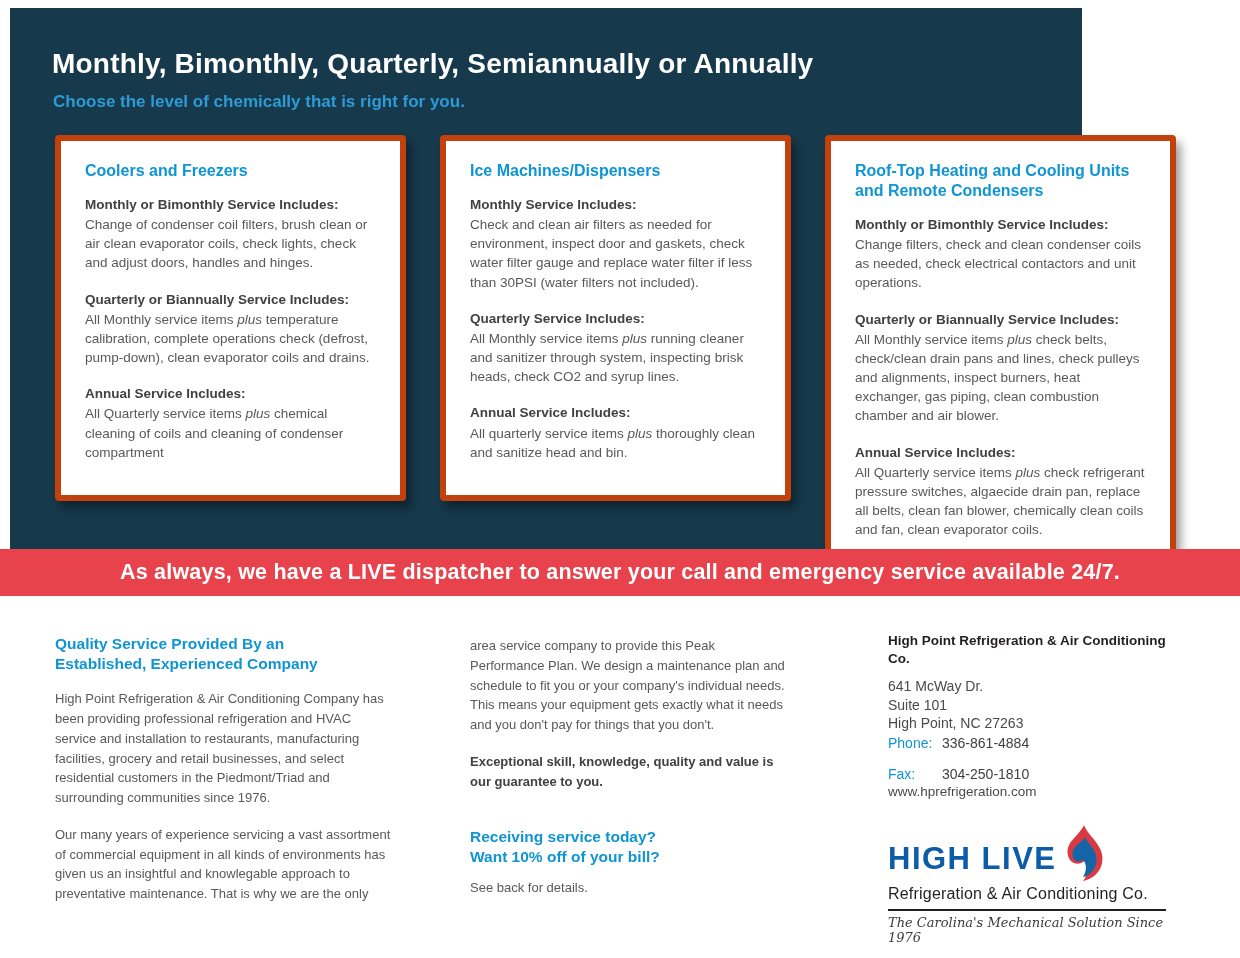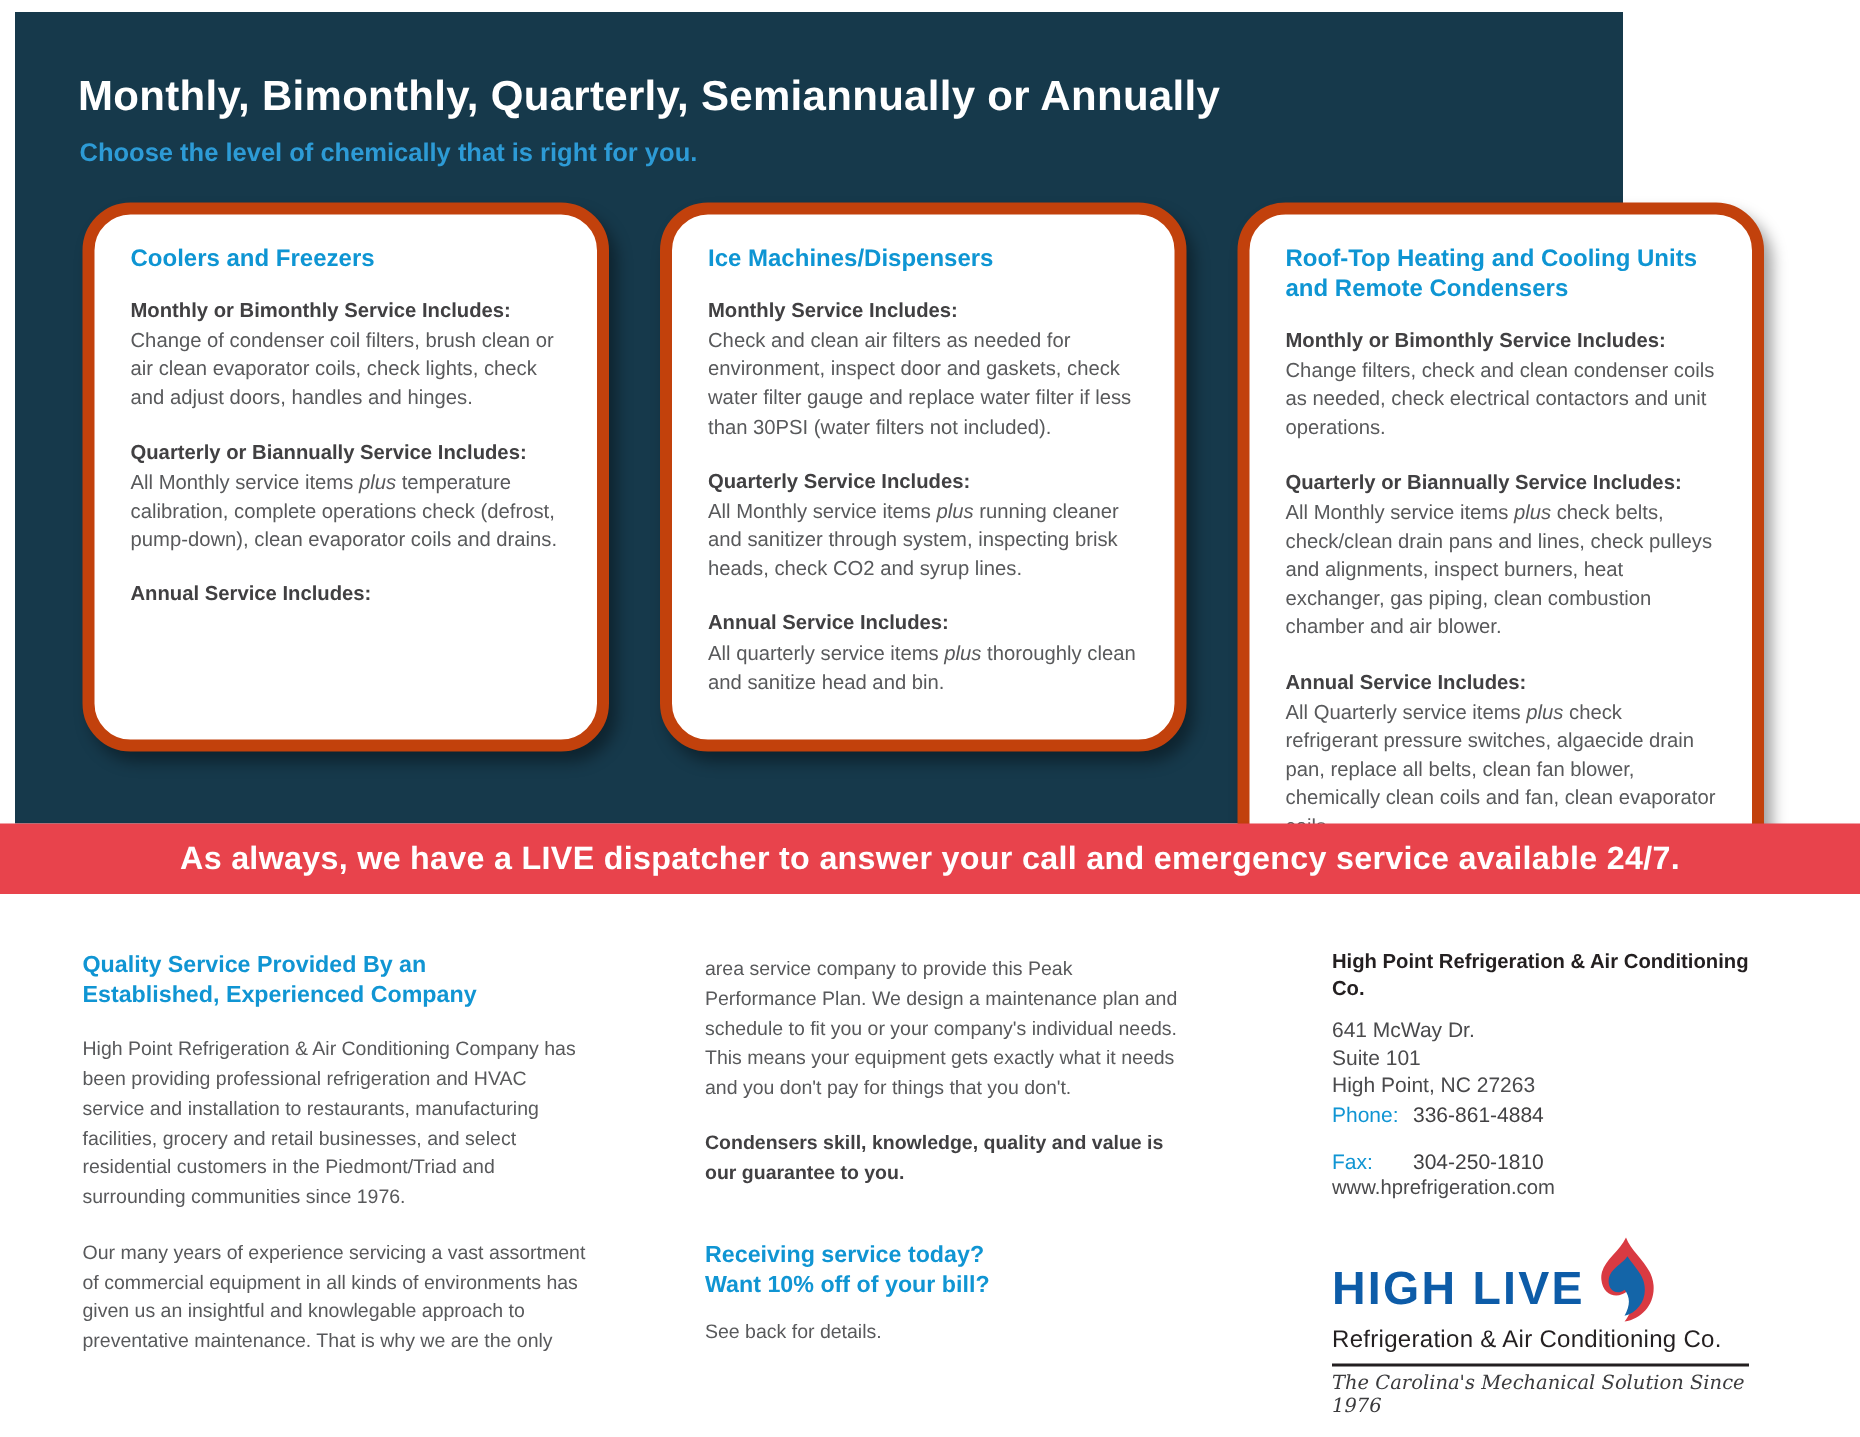--- a/index.html
+++ b/index.html
@@ -5,21 +5,21 @@
   html,body{margin:0;padding:0}
   body{width:1240px;height:958px;background:#fff;font-family:"Liberation Sans",sans-serif;-webkit-font-smoothing:antialiased}
   .page{position:relative;width:1240px;height:958px;background:#fff;overflow:hidden}
 
   
   .dark-panel{position:absolute;left:10px;top:8px;width:1072px;height:541px;background:#16394B}
   .page-title{position:absolute;left:42px;top:40px;margin:0;font-size:28px;font-weight:bold;color:#fff;letter-spacing:.2px}
   .page-subtitle{position:absolute;left:43px;top:84px;margin:0;font-size:17px;color:#2D9BD6;font-weight:bold}
 
   .cards{position:absolute;left:45px;top:127px;display:flex;gap:34px;align-items:flex-start}
-  .card{width:351px;min-height:366px;background:#fff;border:8px solid #c2410c;border-radius:32px;padding:20px 24px 24px;box-shadow:5px 7px 10px rgba(0,0,0,.38);box-sizing:border-box}
+  .card{width:351px;min-height:366px;background:#fff;border:6px solid #c2410c;border-radius:4px;padding:20px 24px 24px;box-shadow:5px 7px 10px rgba(0,0,0,.38);box-sizing:border-box}
   .card-title{margin:0 0 14px;font-size:16px;font-weight:bold;color:#0E95D3;white-space:pre-line;line-height:1.25}
   .card-section{margin-bottom:17px}
   .card-section:last-child{margin-bottom:0}
   .sec-label{font-weight:bold;color:#414042;font-size:13.5px;line-height:1.42;margin-bottom:1px}
   .sec-body{margin:0;color:#58595B;font-size:13.5px;line-height:1.42}
   .sec-body em{font-style:italic}
 
   
   .banner{position:absolute;left:0;top:549px;width:1240px;height:47px;background:#E8434C;display:flex;align-items:center;justify-content:center;box-shadow:0 3px 4px rgba(0,0,0,.22)}
   .banner-text{color:#fff;font-weight:bold;font-size:21.5px;letter-spacing:.2px}
@@ -66,20 +66,21 @@
           <div class="card-section">
             <div class="sec-label">Monthly or Bimonthly Service Includes:</div>
             <p class="sec-body"><span>Change of condenser coil filters, brush clean or air clean evaporator coils, check lights, check and adjust doors, handles and hinges.</span></p>
           </div>
           <div class="card-section">
             <div class="sec-label">Quarterly or Biannually Service Includes:</div>
             <p class="sec-body"><span>All Monthly service items </span><em>plus</em><span> temperature calibration, complete operations check (defrost, pump-down), clean evaporator coils and drains.</span></p>
           </div>
           <div class="card-section">
             <div class="sec-label">Annual Service Includes:</div>
+            <p class="sec-body"><span>All Quarterly service items </span><em>plus</em><span> chemical cleaning of coils and cleaning of condenser compartment</span></p>
           </div>
         </div>
         <div class="card">
           <h3 class="card-title">Ice Machines/Dispensers</h3>
           <div class="card-section">
             <div class="sec-label">Monthly Service Includes:</div>
             <p class="sec-body"><span>Check and clean air filters as needed for environment, inspect door and gaskets, check water filter gauge and replace water filter if less than 30PSI (water filters not included).</span></p>
           </div>
           <div class="card-section">
             <div class="sec-label">Quarterly Service Includes:</div>
@@ -117,21 +118,21 @@
 
     <div class="col-left">
       <h3 class="blue-heading">Quality Service Provided By an
 Established, Experienced Company</h3>
       <p class="body-p">High Point Refrigeration &amp; Air Conditioning Company has been providing professional refrigeration and HVAC service and installation to restaurants, manufacturing facilities, grocery and retail businesses, and select residential customers in the Piedmont/Triad and surrounding communities since 1976.</p>
       <p class="body-p">Our many years of experience servicing a vast assortment of commercial equipment in all kinds of environments has given us an insightful and knowlegable approach to preventative maintenance. That is why we are the only</p>
     </div>
 
     <div class="col-mid">
       <p class="body-p">area service company to provide this Peak Performance Plan. We design a maintenance plan and schedule to fit you or your company's individual needs. This means your equipment gets exactly what it needs and you don't pay for things that you don't.</p>
-      <p class="guarantee">Condensers skill, knowledge, quality and value is our guarantee to you.</p>
+      <p class="guarantee">Exceptional skill, knowledge, quality and value is our guarantee to you.</p>
       <div class="promo">
         <h3 class="blue-heading" style="margin:0">Receiving service today?
 Want 10% off of your bill?</h3>
         <div class="promo-note">See back for details.</div>
       </div>
     </div>
 
     <div class="col-right">
       <div class="company">High Point Refrigeration &amp; Air Conditioning Co.</div>
       <div class="address">

